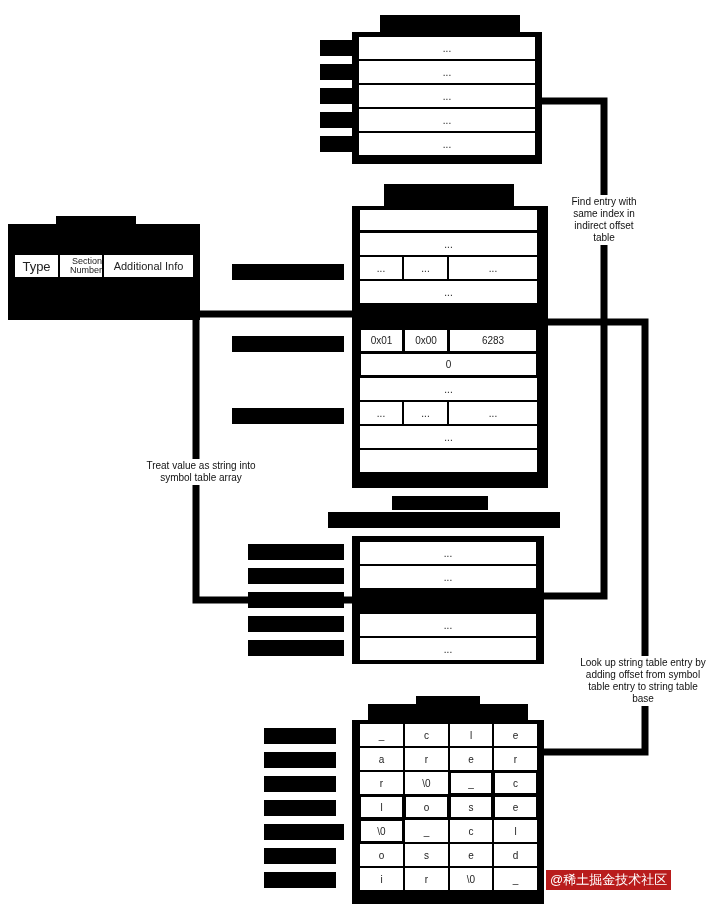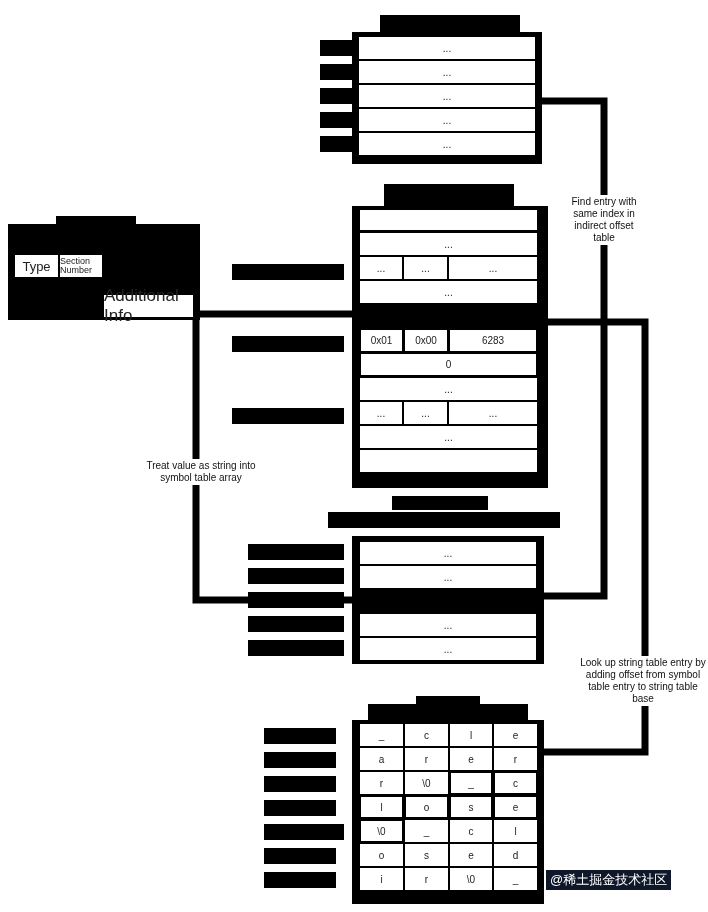--- a/index.html
+++ b/index.html
@@ -40,22 +40,22 @@
 </div>
 <div class="blk" style="left:320px;top:40px;width:32px;height:16px;"></div>
 <div class="blk" style="left:320px;top:64px;width:32px;height:16px;"></div>
 <div class="blk" style="left:320px;top:88px;width:32px;height:16px;"></div>
 <div class="blk" style="left:320px;top:112px;width:32px;height:16px;"></div>
 <div class="blk" style="left:320px;top:136px;width:32px;height:16px;"></div>
 
 <div class="blk" style="left:56px;top:216px;width:80px;height:10px;"></div>
 <div class="frame" style="left:8px;top:224px;width:192px;height:96px;">
   <div class="cell" style="left:7px;top:31px;width:43px;height:22px;font-size:13px;">Type</div>
-  <div class="cell" style="left:52px;top:31px;width:42px;height:22px;font-size:9px;line-height:9px;text-align:left;">Section Number</div>
-  <div class="cell" style="left:96px;top:31px;width:89px;height:22px;font-size:17px;margin-top:40px;">Additional Info</div>
+  <div class="cell" style="left:52px;top:31px;width:42px;height:22px;font-size:9px;line-height:9px;text-align:right;">Section Number</div>
+  <div class="cell" style="left:96px;top:31px;width:89px;height:22px;font-size:11px;">Additional Info</div>
 </div>
 
 <div class="blk" style="left:384px;top:184px;width:130px;height:22px;"></div>
 <div class="frame" style="left:352px;top:206px;width:196px;height:282px;">
   <div class="cell" style="left:8px;top:4px;width:177px;height:20px;"></div>
   <div class="cell" style="left:8px;top:27px;width:177px;height:22px;">...</div>
   <div class="cell" style="left:8px;top:51px;width:42px;height:22px;">...</div>
   <div class="cell" style="left:52px;top:51px;width:43px;height:22px;">...</div>
   <div class="cell" style="left:97px;top:51px;width:88px;height:22px;">...</div>
   <div class="cell" style="left:8px;top:75px;width:177px;height:22px;">...</div>
@@ -131,13 +131,13 @@
 <div class="blk" style="left:264px;top:776px;width:72px;height:16px;"></div>
 <div class="blk" style="left:264px;top:800px;width:72px;height:16px;"></div>
 <div class="blk" style="left:264px;top:824px;width:80px;height:16px;"></div>
 <div class="blk" style="left:264px;top:848px;width:72px;height:16px;"></div>
 <div class="blk" style="left:264px;top:872px;width:72px;height:16px;"></div>
 
 <div class="callout" style="left:564px;top:195px;width:76px;">Find entry with same index in indirect offset table</div>
 <div class="callout" style="left:138px;top:459px;width:122px;">Treat value as string into symbol table array</div>
 <div class="callout" style="left:576px;top:656px;width:130px;">Look up string table entry by adding offset from symbol table entry to string table base</div>
 
-<div class="abs" style="left:546px;top:870px;font-size:13px;color:#fff;background:#0f172a;padding:1px 4px;">@稀土掘金技术社区</div>
+<div class="abs" style="left:546px;top:870px;font-size:13px;color:#fff;background:#b91c1c;padding:1px 4px;">@稀土掘金技术社区</div>
 
 </body></html>

